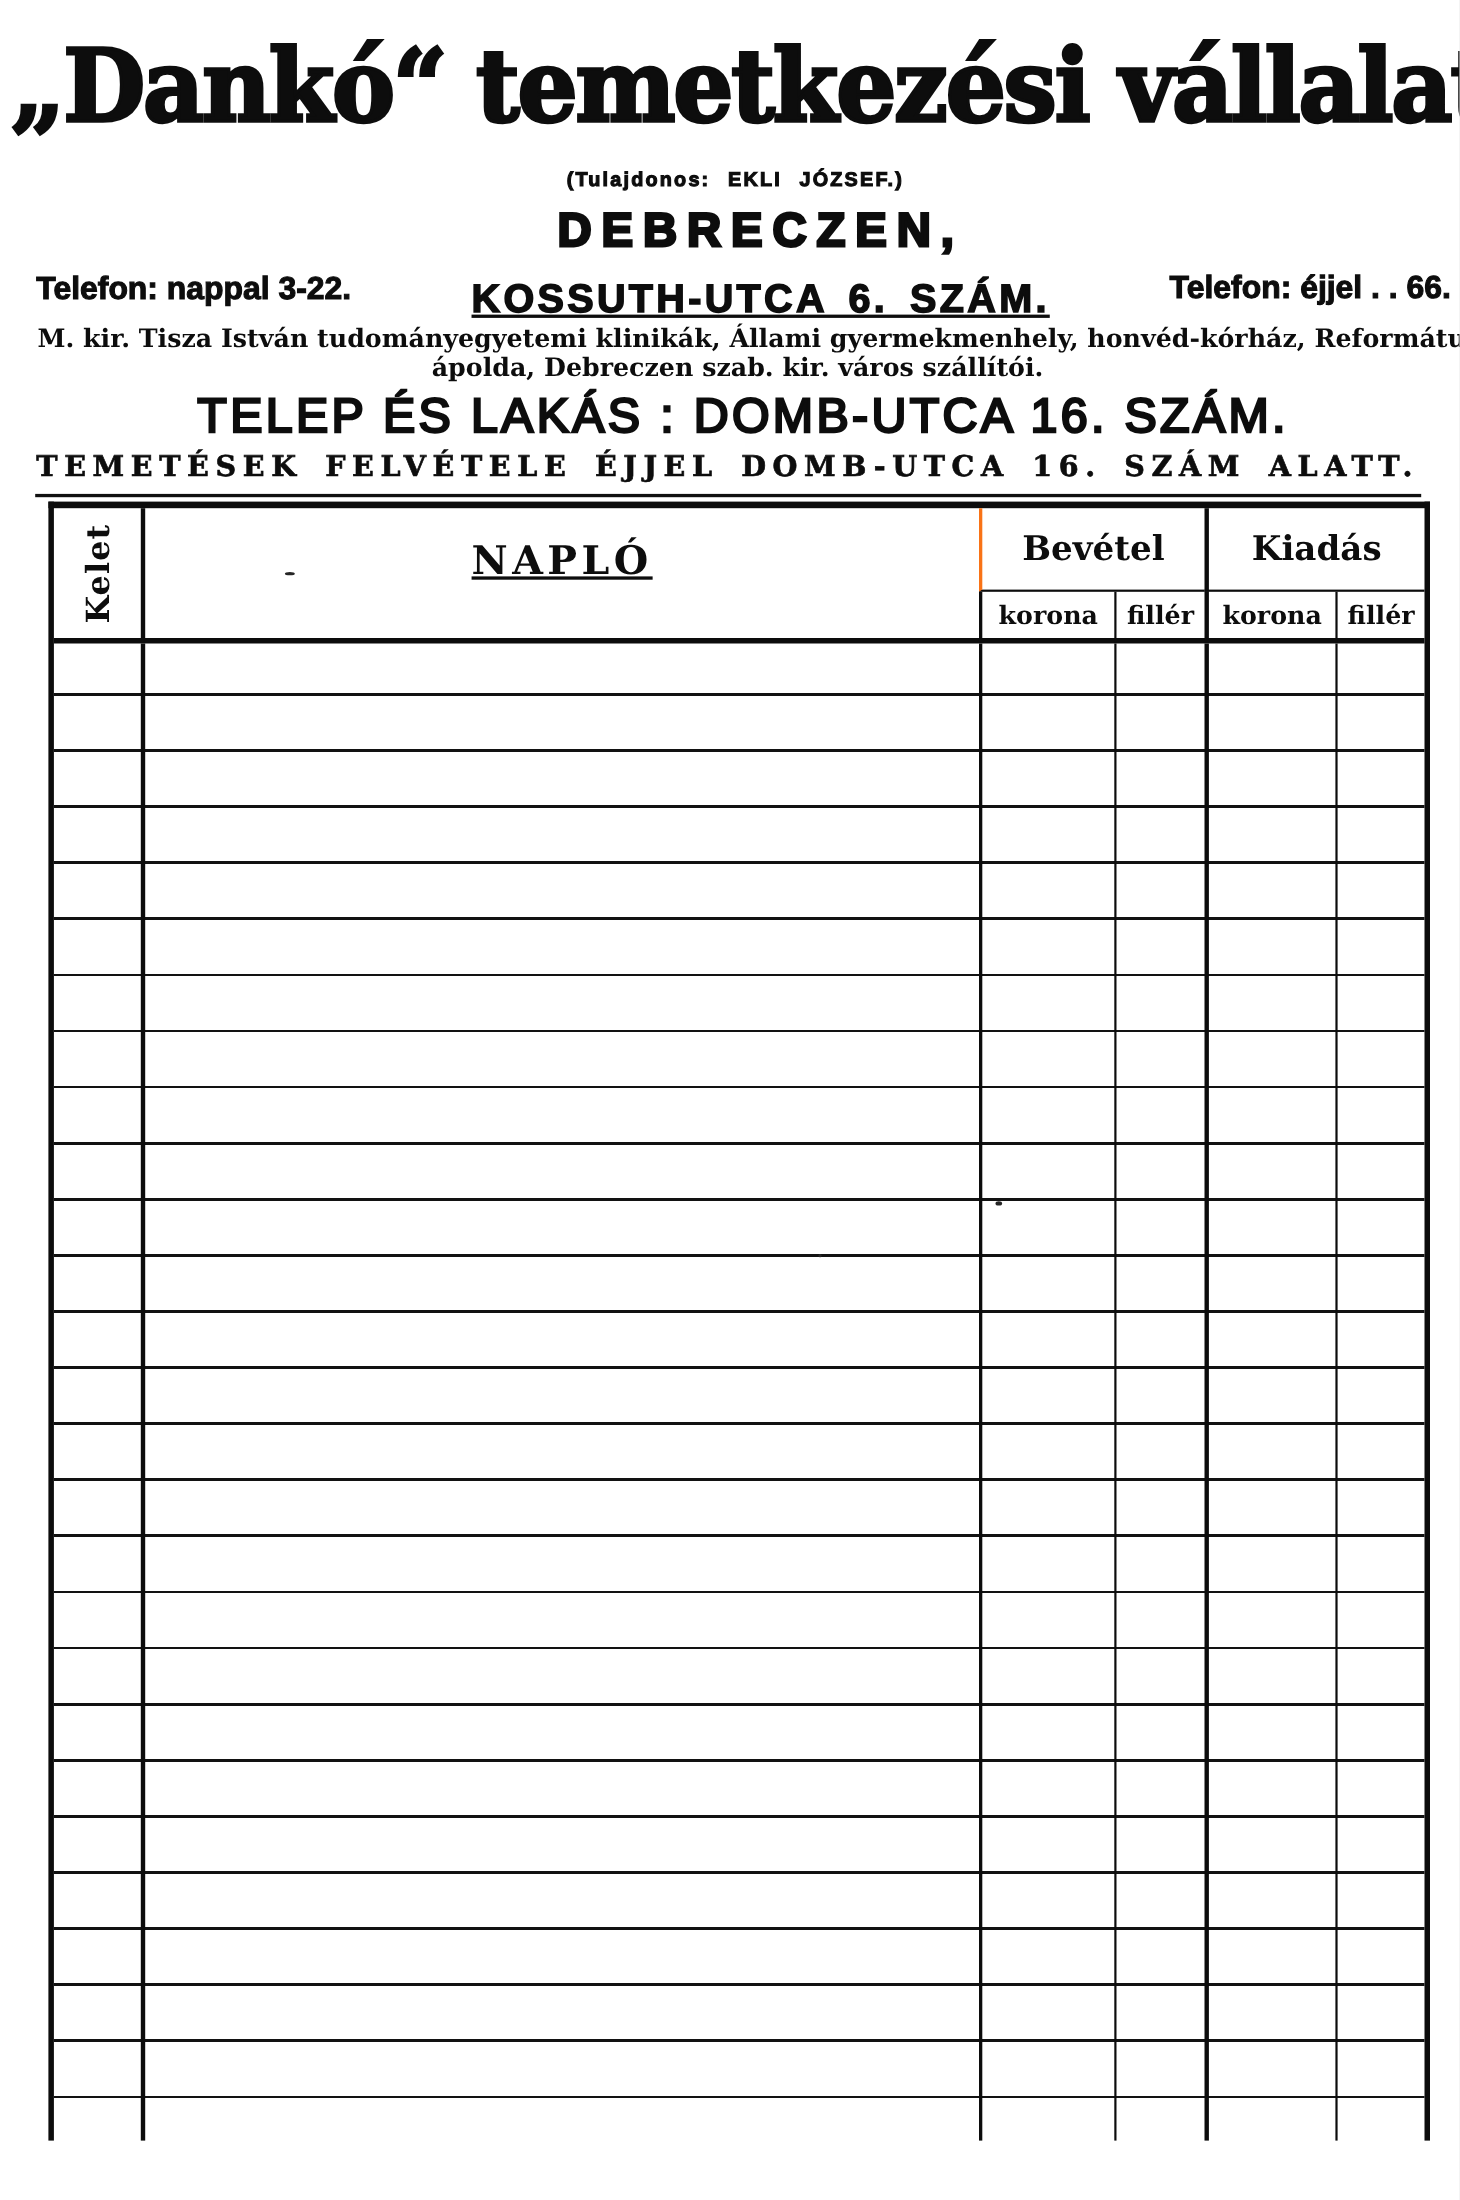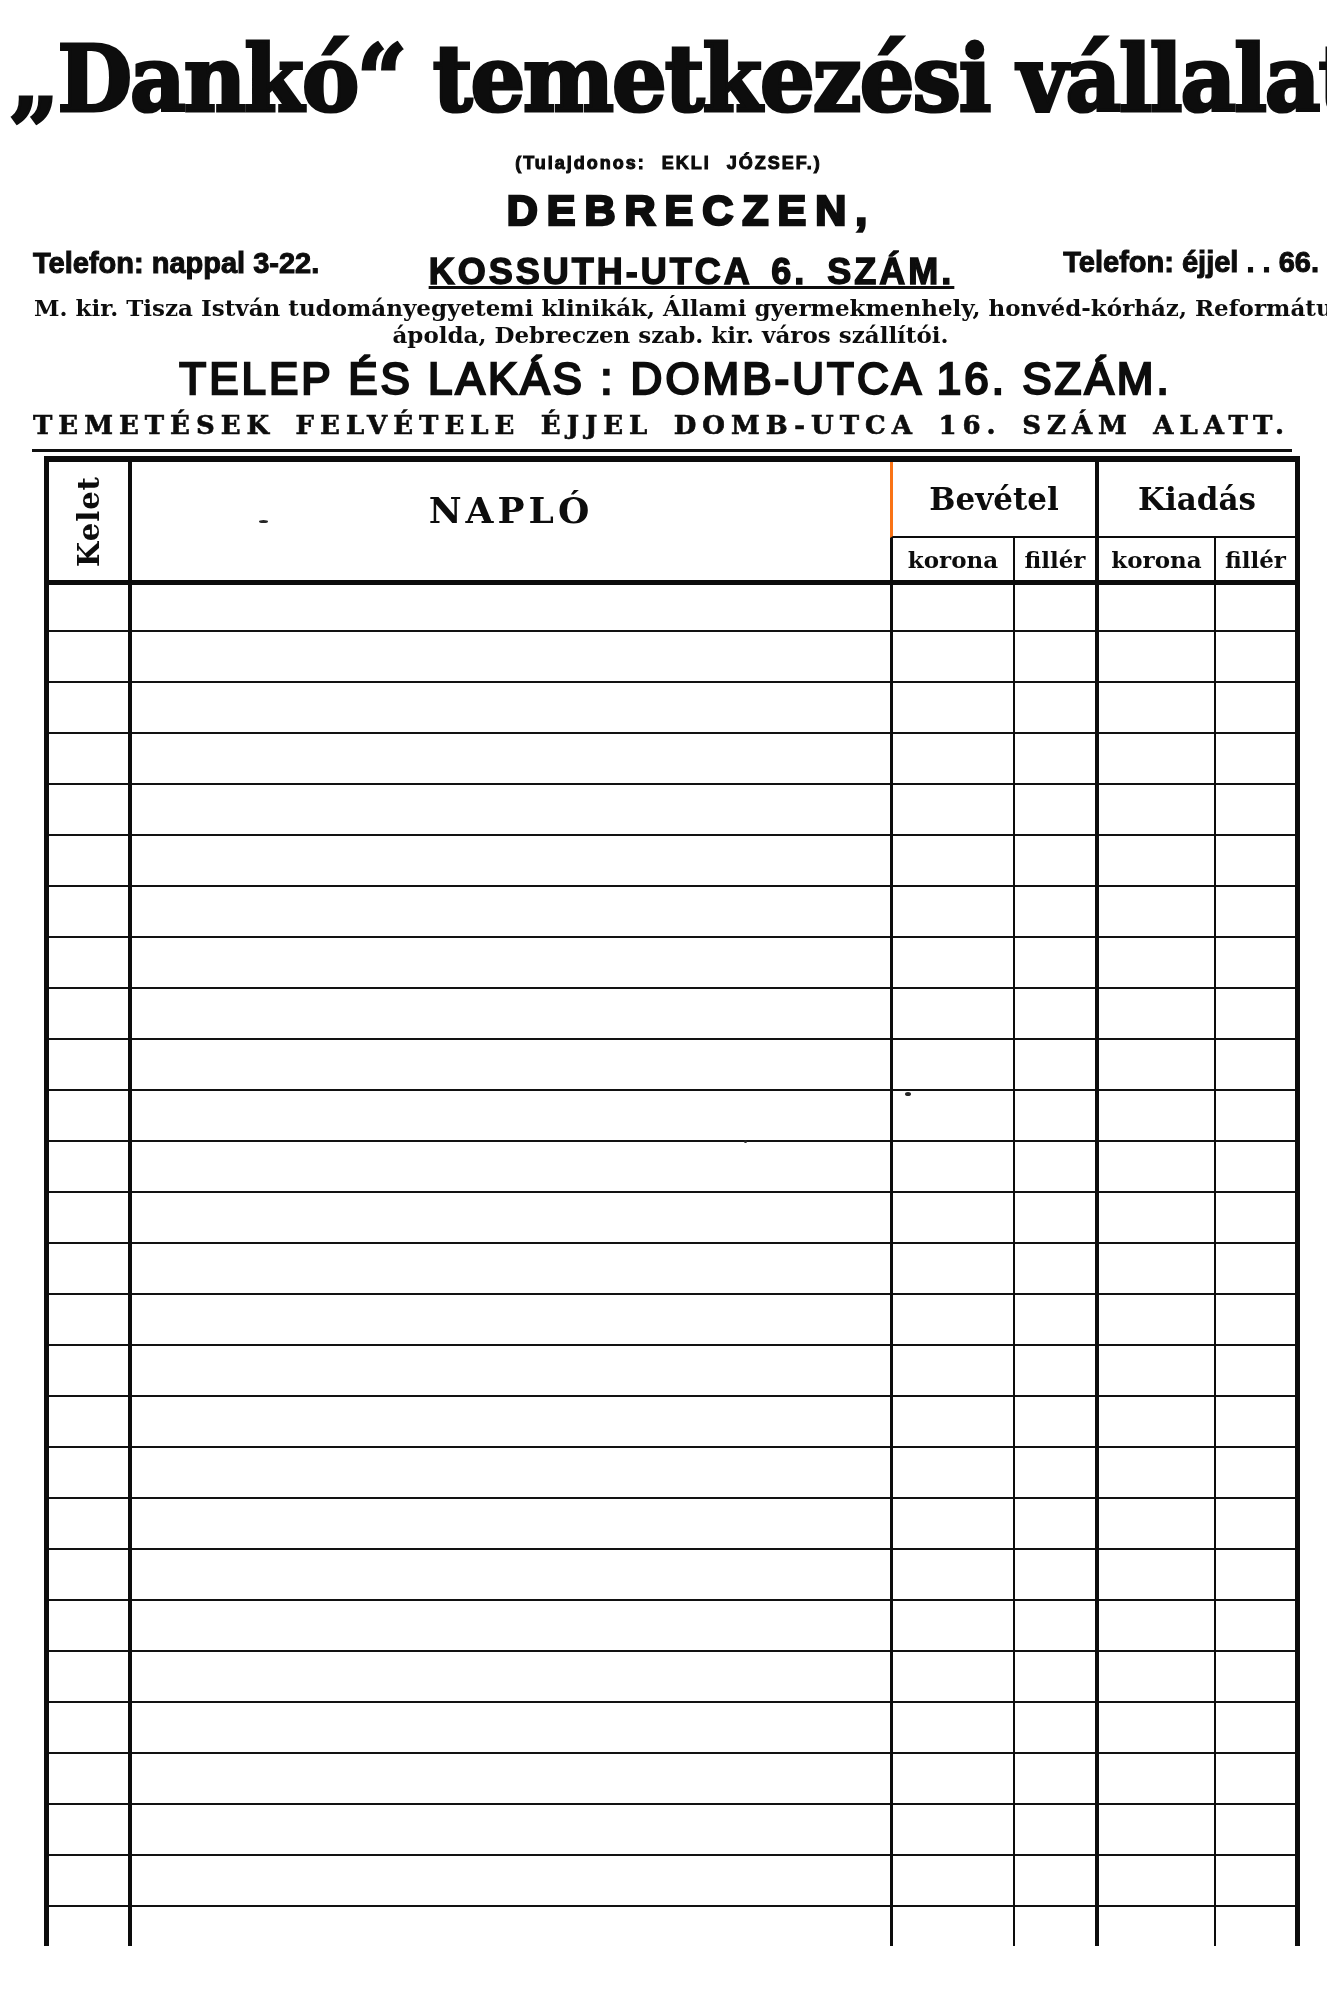--- a/index.html
+++ b/index.html
@@ -142,21 +142,21 @@
 
   .c-kelet { grid-row: 1 / 3; grid-column: 1; }
   .c-kelet span {
     writing-mode: vertical-rl;
     transform: rotate(180deg);
     font-size: 29px;
     font-weight: bold;
     letter-spacing: 1px;
   }
   .c-naplo  { grid-row: 1 / 3; grid-column: 2; border-left: 4px solid #0c0c0c;
-              font-size: 36px; font-weight: bold; letter-spacing: 4px; padding-bottom: 22px; }
+              font-size: 36px; font-weight: bold; letter-spacing: 4px; padding-bottom: 22px; text-decoration: underline; }
   .c-bev    { grid-row: 1; grid-column: 3 / 5; border-left: 3px solid #f97316;
               border-bottom: 2px solid #0c0c0c; font-size: 31px; font-weight: bold; }
   .c-kia    { grid-row: 1; grid-column: 5 / 7; border-left: 4px solid #0c0c0c;
               border-bottom: 2px solid #0c0c0c; font-size: 31px; font-weight: bold; }
   .c-sub    { grid-row: 2; font-size: 23px; font-weight: bold; }
   .c-bk { grid-column: 3; border-left: 3px solid #0c0c0c; }
   .c-bf { grid-column: 4; border-left: 2px solid #0c0c0c; }
   .c-kk { grid-column: 5; border-left: 4px solid #0c0c0c; }
   .c-kf { grid-column: 6; border-left: 2px solid #0c0c0c; }
 

